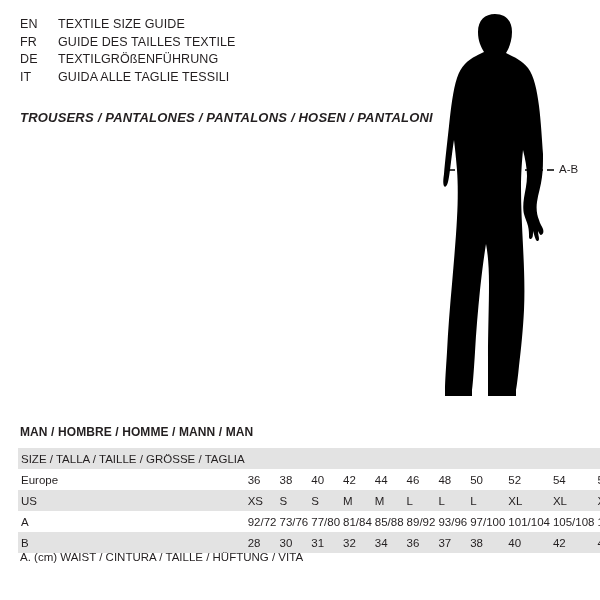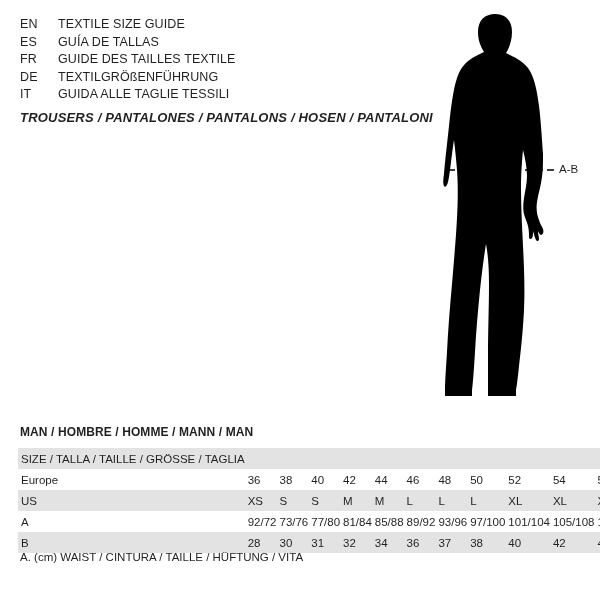--- a/index.html
+++ b/index.html
@@ -119,24 +119,20 @@
 </style>
 </head>
 <body>
 
 <div class="page">
 
   <div class="lang-block">
     <div class="lang-row">
       <span class="lang-code">EN</span>
       <span class="lang-text">TEXTILE SIZE GUIDE</span>
-    </div>
-    <div class="lang-row">
-      <span class="lang-code">ES</span>
-      <span class="lang-text">GUÍA DE TALLAS</span>
     </div>
     <div class="lang-row">
       <span class="lang-code">FR</span>
       <span class="lang-text">GUIDE DES TAILLES TEXTILE</span>
     </div>
     <div class="lang-row">
       <span class="lang-code">DE</span>
       <span class="lang-text">TEXTILGRÖßENFÜHRUNG</span>
     </div>
     <div class="lang-row">

